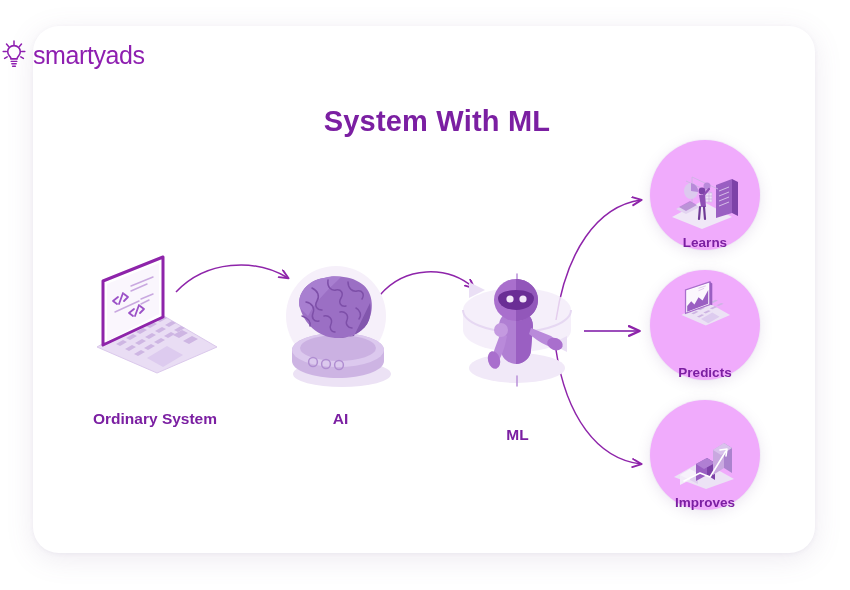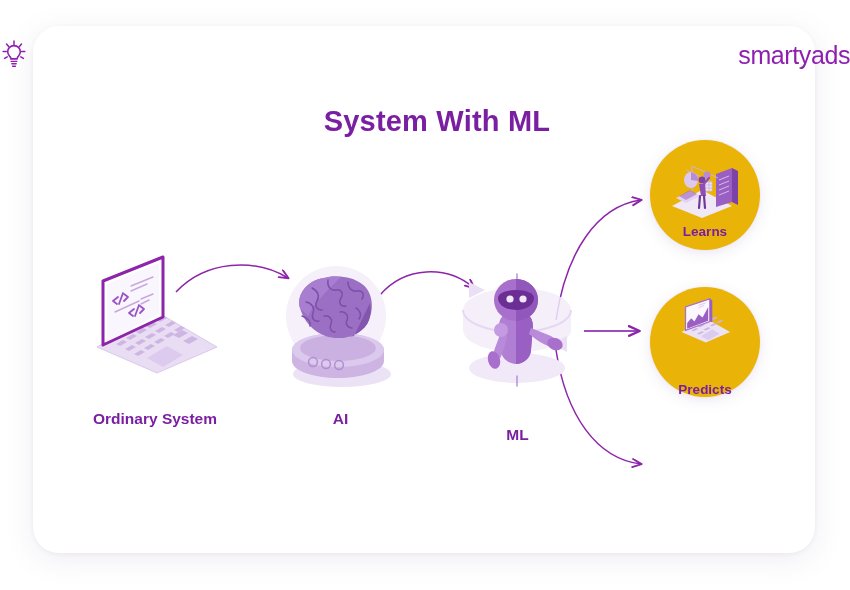--- a/index.html
+++ b/index.html
@@ -11,21 +11,21 @@
   }
   #stage{position:relative;width:850px;height:590px;}
 
   .card{
     position:absolute;left:33px;top:26px;width:782px;height:527px;
     background:#ffffff;border-radius:26px;
     box-shadow:0 6px 28px rgba(120,100,150,0.13), 0 1px 4px rgba(120,100,150,0.07);
   }
 
   
-  .logo{position:absolute;left:0;right:0;top:40px;display:flex;align-items:center;justify-content:space-between;gap:5px;}
+  .logo{position:absolute;left:0;right:0;top:40px;display:flex;align-items:center;justify-content:flex-start;gap:5px;}
   .logo-text{font-size:25px;color:#8e1fb0;letter-spacing:-0.4px;font-weight:400;}
 
   
   .title{
     position:absolute;left:0;right:0;top:105px;text-align:center;
     font-size:29px;font-weight:bold;color:#7b1fa2;letter-spacing:0.2px;margin-left:24px;
   }
 
   
   .node{position:absolute;text-align:center;}
@@ -42,30 +42,30 @@
   #node-ai{left:278px;top:258px;width:125px;height:132px;}
   #node-ai .node-label{top:152px;}
 
   
   #node-ml{left:455px;top:268px;width:125px;height:125px;}
   #node-ml .node-label{top:158px;}
 
   
   .outcome{
     position:absolute;width:110px;height:110px;border-radius:50%;
-    background:#eab308;
+    background:#f0abfc;
     box-shadow:0 3px 14px rgba(130,100,160,0.16), 0 0 0 1px rgba(160,130,190,0.05);
-    display:flex;flex-direction:column;align-items:center;justify-content:center;
+    display:flex;flex-direction:column;align-items:center;justify-content:flex-end;
   }
   .outcome .art{margin-top:11px;width:78px;height:58px;}
   .outcome .out-label{
     margin-top:4px;font-size:13.5px;color:#7b1fa2;font-weight:600;
   }
   #out-learns{left:650px;top:140px;}
-  #out-predicts{left:650px;top:287px;gap:33px;}
+  #out-predicts{left:650px;top:270px;gap:33px;}
   #out-improves{left:650px;top:400px;}
 
   .arrows{position:absolute;left:0;top:0;width:850px;height:590px;pointer-events:none;}
 </style>
 </head>
 <body>
 
 <div id="stage">
   <div class="card"></div>
 
@@ -292,14 +292,36 @@
       <g stroke="#c9a8e0" stroke-width="0.7">
         <line x1="31" y1="9" x2="40" y2="6"></line>
         <line x1="31" y1="12" x2="38" y2="9"></line>
       </g>
 
       <path d="M45,1 L48,3 L48,30 L45,29 Z" fill="#9a5fc2"></path>
     </svg>
     <div class="out-label">Predicts</div>
   </div>
 
+  <div class="outcome" id="out-improves">
+    <svg class="art" viewBox="0 0 78 58">
+
+      <path d="M8,44 L36,28 L68,46 L40,56 Z" fill="#ece2f5"></path>
+
+      <path d="M14,42 L24,36 L24,47 L14,52 Z" fill="#f2ebf8"></path>
+      <path d="M24,36 L32,40 L32,51 L24,47 Z" fill="#e0d0ef"></path>
+      <path d="M14,42 L24,36 L32,40 L22,46 Z" fill="#f7f2fb"></path>
+
+      <path d="M30,31 L41,25 L41,42 L30,48 Z" fill="#9a5fc2"></path>
+      <path d="M41,25 L49,30 L49,47 L41,42 Z" fill="#7d42a8"></path>
+      <path d="M30,31 L41,25 L49,30 L38,36 Z" fill="#b07fd3"></path>
+
+      <path d="M47,17 L58,10 L58,35 L47,42 Z" fill="#c9a8e0"></path>
+      <path d="M58,10 L66,15 L66,40 L58,35 Z" fill="#ab83ce"></path>
+      <path d="M47,17 L58,10 L66,15 L55,22 Z" fill="#d9c2ec"></path>
+
+      <path d="M18,48 L34,40 L44,44 L60,18" fill="none" stroke="#ffffff" stroke-width="1.6" stroke-linecap="round" stroke-linejoin="round"></path>
+      <path d="M54,17 L61,16 L60,23" fill="none" stroke="#ffffff" stroke-width="1.6" stroke-linecap="round" stroke-linejoin="round"></path>
+    </svg>
+    <div class="out-label">Improves</div>
+  </div>
 
 </div>
 
 </body></html>

